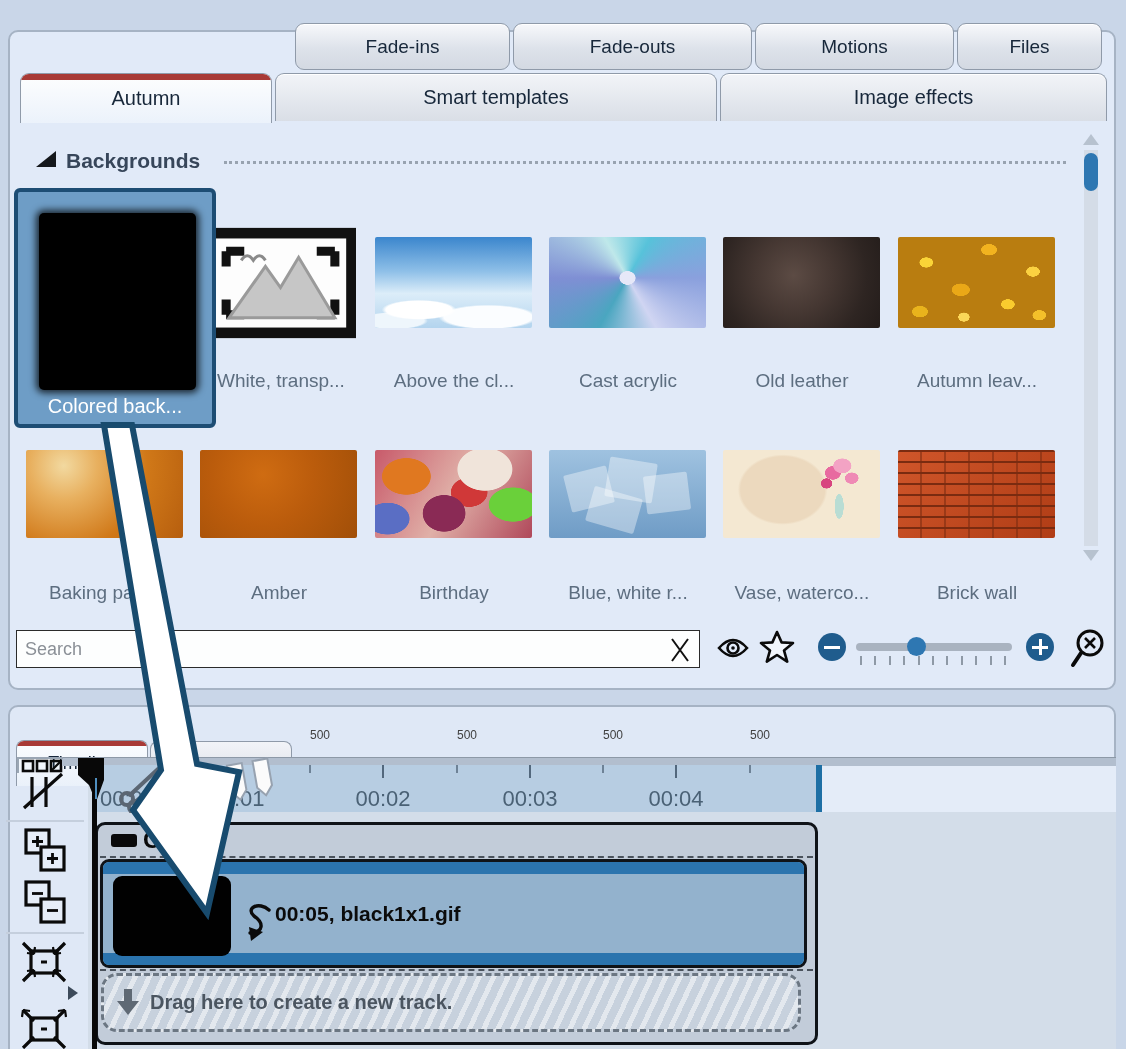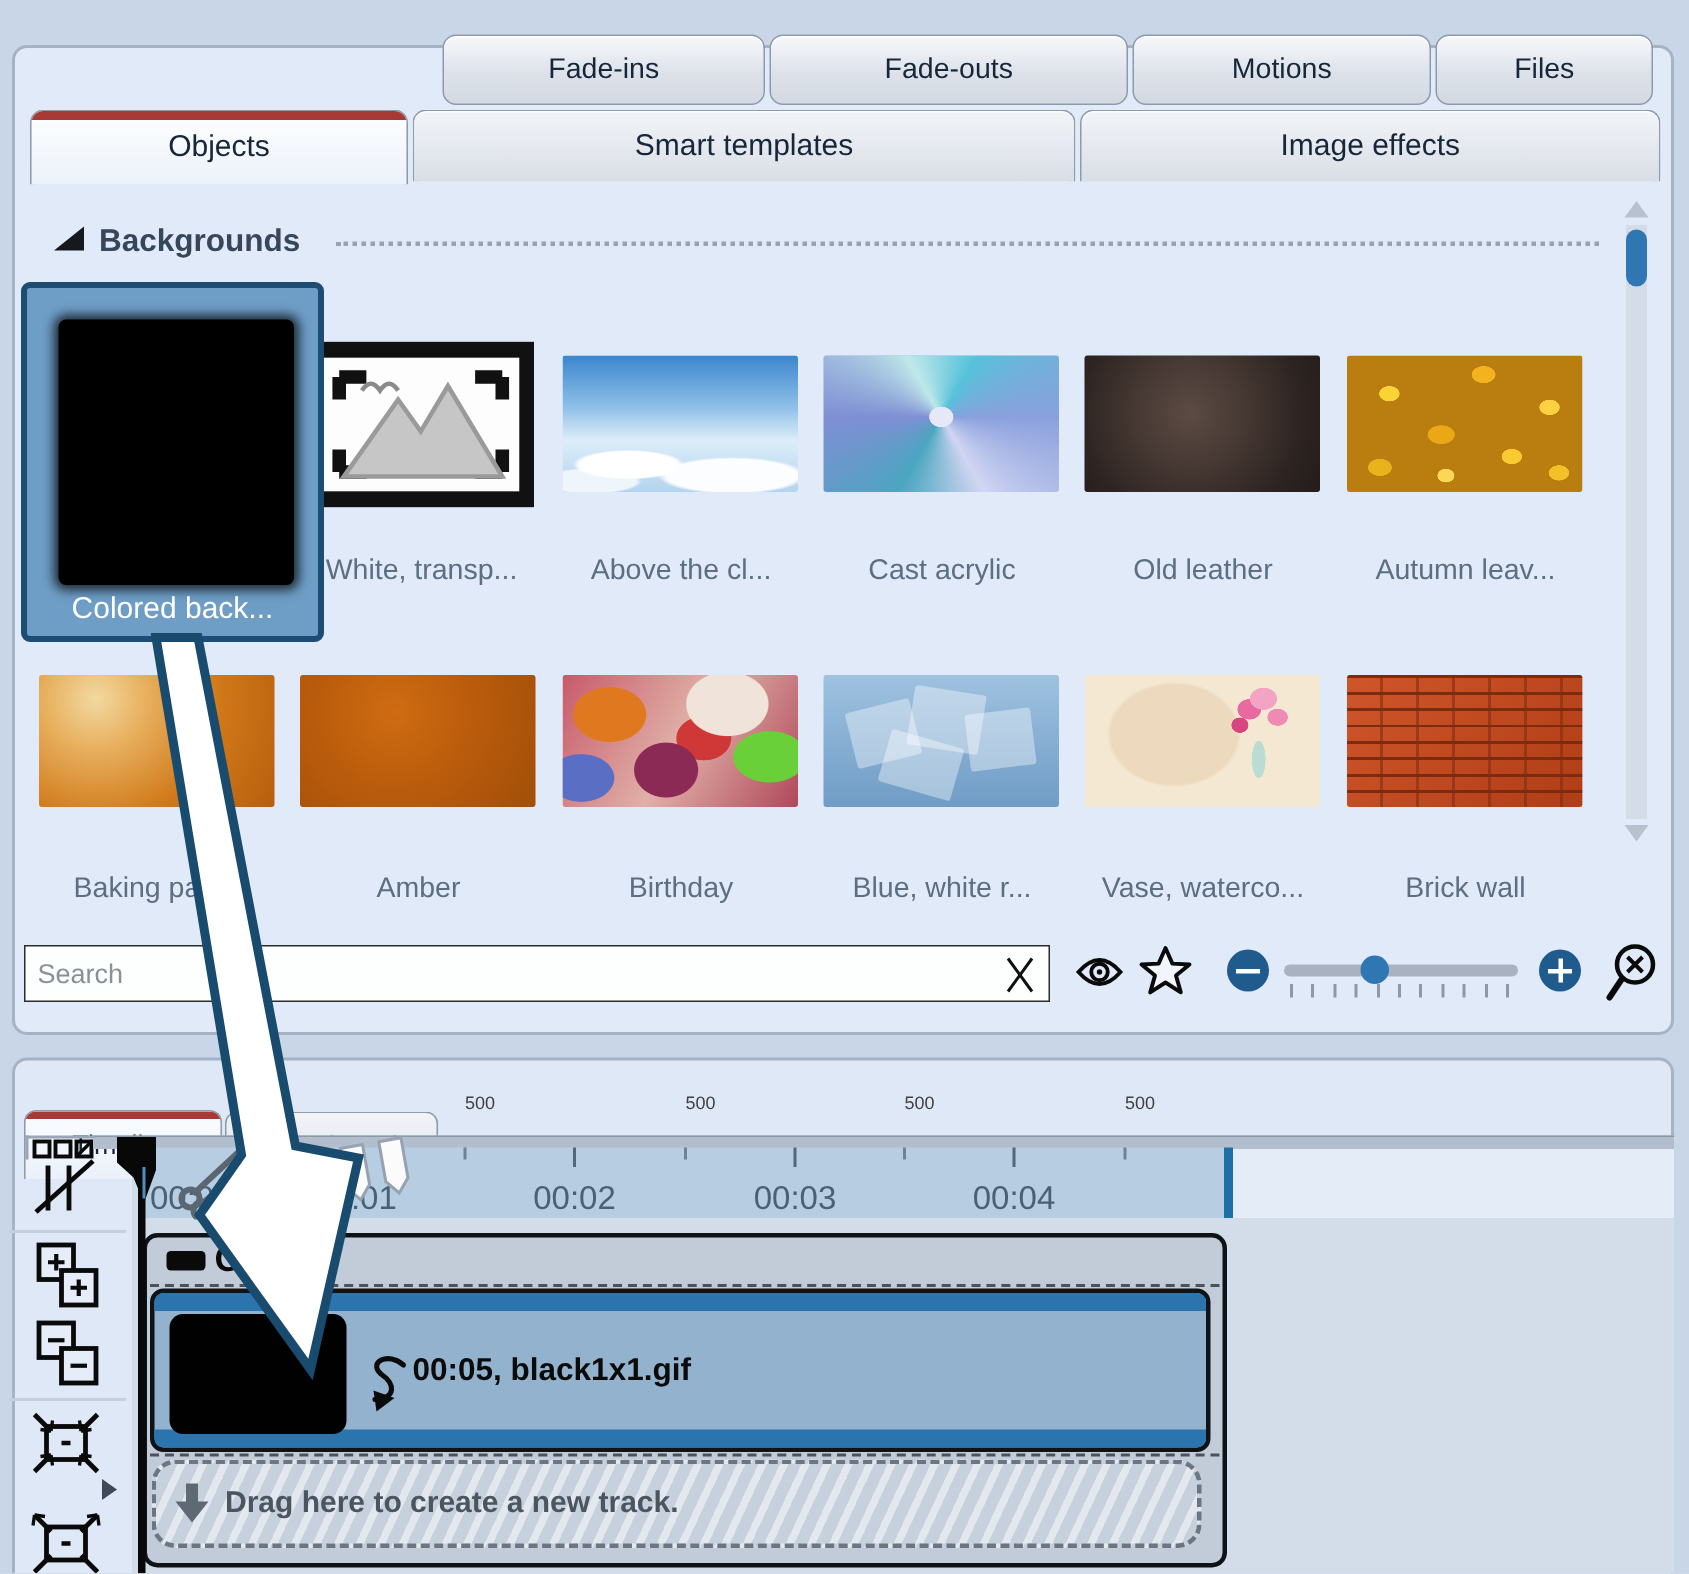--- a/index.html
+++ b/index.html
@@ -135,21 +135,21 @@
       <span>Fade-outs</span>
     </div>
   <div class="btn-tab" style="left:755px;width:197px;">
       <span>Motions</span>
     </div>
   <div class="btn-tab" style="left:957px;width:143px;">
       <span>Files</span>
     </div>
 
   <div class="tab2 active" style="left:20px;width:250px;">
-      <span>Objects</span>
+      <span>Autumn</span>
     </div>
   <div class="tab2" style="left:275px;width:440px;">
       <span>Smart templates</span>
     </div>
   <div class="tab2" style="left:720px;width:385px;">
       <span>Image effects</span>
     </div>
 
   <div class="tri" style="left:36px;top:151px;"></div>
   <div class="sec-title" style="left:66px;top:149px;">Backgrounds</div>

